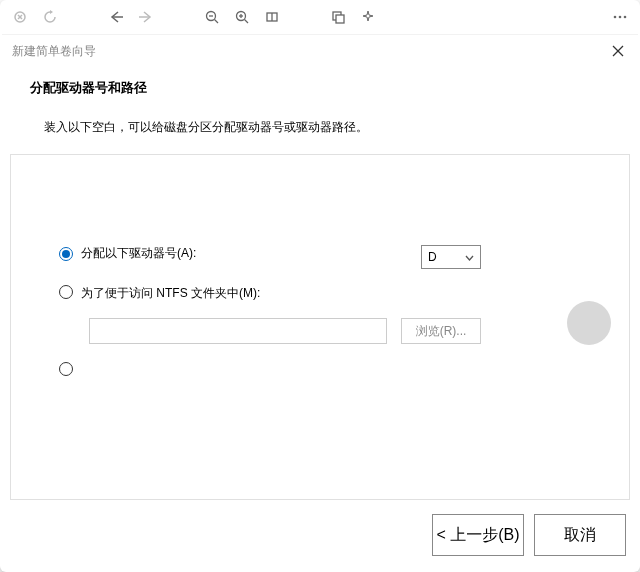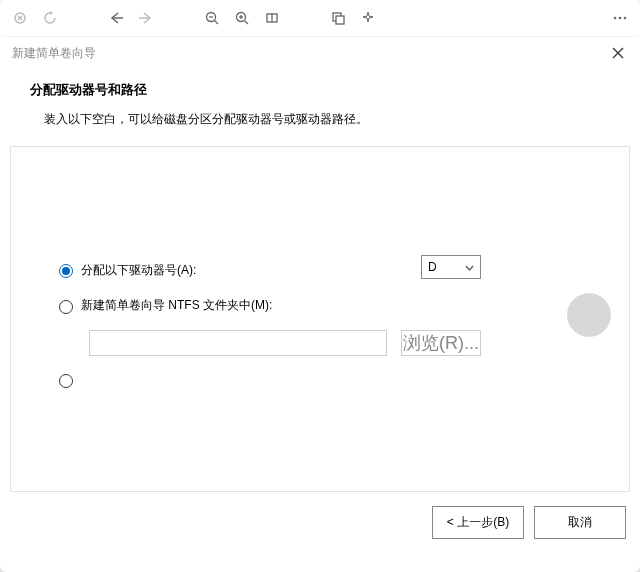--- a/index.html
+++ b/index.html
@@ -78,39 +78,38 @@
       color: #333;
       cursor: pointer;
     }
     .header-block {
       padding: 16px 22px 10px 28px;
     }
     .header-block .h-title {
       font-weight: bold;
       font-size: 13px;
       color: #000;
-      margin-bottom: 12px;
+      margin-bottom: 22px;
     }
     .header-block .h-sub {
       font-size: 12px;
       color: #000;
       padding-left: 14px;
     }
     .content-panel {
       border: 1px solid #e0e0e0;
       margin: 8px 8px 0 8px;
       height: 346px;
       position: relative;
       padding: 90px 18px 10px 48px;
     }
     .option-row {
       display: flex;
-      align-items: flex-end;
+      align-items: flex-start;
       margin-bottom: 16px;
-      margin-top: 18px;
     }
     .radio {
       width: 14px;
       height: 14px;
       border-radius: 50%;
       border: 1px solid #333;
       margin-right: 8px;
       position: relative;
       flex-shrink: 0;
       background: #fff;
@@ -167,21 +166,21 @@
       padding: 0 6px;
       font-size: 12px;
       color: #333;
     }
     .browse-btn {
       width: 80px;
       height: 26px;
       border: 1px solid #ccc;
       background: #fff;
       color: #888;
-      font-size: 18px;
+      font-size: 12px;
       display: flex;
       align-items: center;
       justify-content: center;
       cursor: default;
     }
     .gray-circle {
       position: absolute;
       right: 18px;
       top: 146px;
       width: 44px;
@@ -191,24 +190,24 @@
     }
     .footer {
       display: flex;
       justify-content: flex-end;
       align-items: center;
       padding: 14px 12px;
       gap: 10px;
     }
     .footer .fbtn {
       min-width: 92px;
-      height: 33px;
+      height: 42px;
       border: 1px solid #888;
       background: #fff;
-      font-size: 12px;
+      font-size: 16px;
       display: flex;
       align-items: center;
       justify-content: center;
       cursor: pointer;
       padding: 0 0;
     }
   </style>
 </head>
 <body>
 
@@ -313,21 +312,21 @@
           <span class="chev">
             <svg width="9" height="6" viewBox="0 0 9 6">
                 <path d="M1 1 L4.5 5 L8 1" fill="none" stroke="currentColor" stroke-width="1.3"></path>
               </svg>
           </span>
         </div>
       </div>
 
       <div class="option-row">
         <div class="radio"></div>
-        <span class="option-label">新建简单卷向导 NTFS 文件夹中(M):</span>
+        <span class="option-label">为了便于访问 NTFS 文件夹中(M):</span>
       </div>
 
       <div class="path-row">
         <input type="text" class="path-input" disabled="" value="" style="">
         <div class="browse-btn">浏览(R)...</div>
       </div>
 
       <div class="option-row">
         <div class="radio"></div>
       </div>

